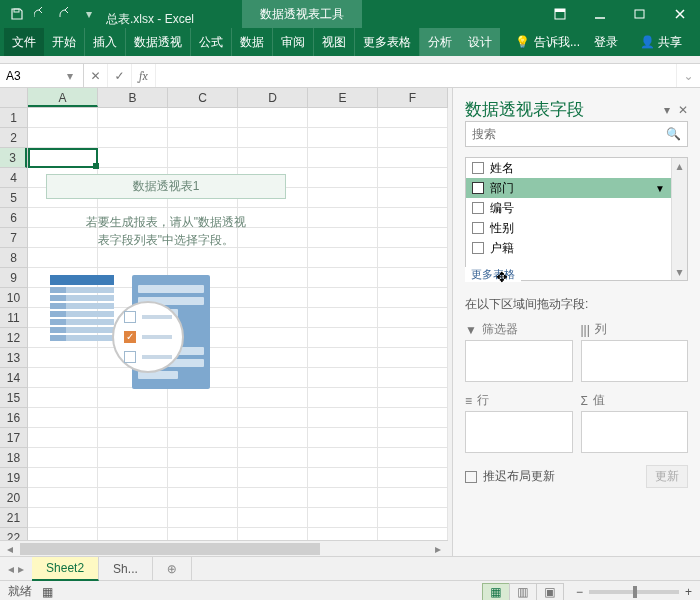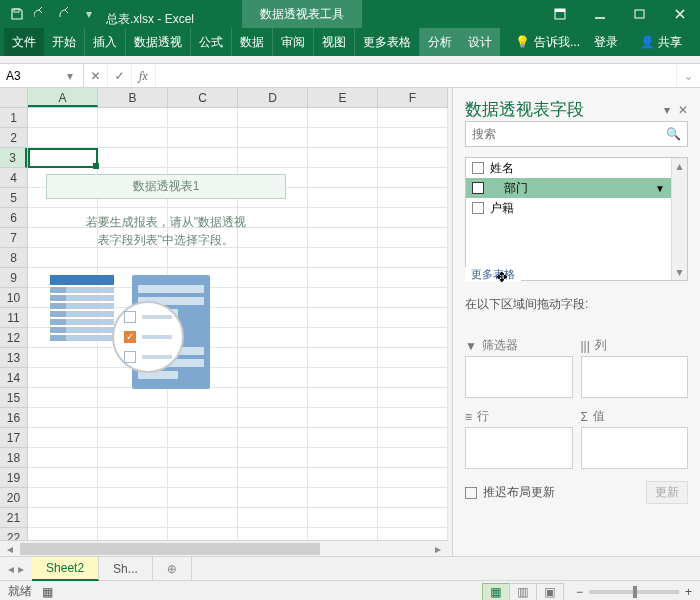--- a/index.html
+++ b/index.html
@@ -71,21 +71,21 @@
 .fields{border:1px solid #c9c9c9;background:#fff;height:124px;overflow:hidden;position:relative}
 .fld-scroll{position:absolute;right:0;top:0;bottom:0;width:16px;background:#f0f0f0;border-left:1px solid #ddd}
 .fld-scroll .up,.fld-scroll .dn{height:16px;text-align:center;color:#888;line-height:16px}
 .fld-scroll .dn{position:absolute;bottom:0;left:0;right:0}
 .field-item{display:flex;align-items:center;height:20px;padding:0 6px;gap:6px}
 .field-item.sel{background:#8fc7a9;justify-content:space-between;padding-right:22px}
 .field-item .cb{width:12px;height:12px;border:1px solid #888;background:#fff}
 .field-item.sel .cb{border-color:#333}
 .fld-dd{font-size:10px}
 .more-link{color:#366295;margin-top:0;padding:0 6px;font-size:11px}
-.drag-label{margin:14px 0 24px;color:#555}
+.drag-label{margin:14px 0 8px;color:#555}
 .drop-zones{display:grid;grid-template-columns:1fr 1fr;gap:10px 8px}
 .dz .dz-head{display:flex;align-items:center;gap:5px;color:#777;margin-bottom:2px}
 .dz .box{height:42px;background:#fff;border:1px solid #d0d0d0}
 .defer{display:flex;align-items:center;gap:6px;margin-top:12px;color:#555}
 .defer .cb{width:12px;height:12px;border:1px solid #888}
 .upd-btn{margin-left:auto;padding:2px 8px;border:1px solid #ddd;background:#f0f0f0;color:#aaa}
 .hscroll{height:16px;background:#f1f1f1;border-top:1px solid #d4d4d4;display:flex}
 .hs-track{flex:1;display:flex;align-items:center;padding:0 2px}
 .hs-btn{width:16px;text-align:center;color:#888}
 .hs-thumb{height:12px;background:#cfcfcf;width:300px;margin:0 2px}
@@ -339,25 +339,33 @@
     <div class="search">
       <input placeholder="搜索" style="">
       <span style="color:#6aa07f">🔍</span>
     </div>
     <div class="fields">
       <div class="field-item">
           <span class="cb"></span>
           <span>姓名</span>
         </div>
       <div class="field-item sel">
-          <span style="display:flex;gap:20px;align-items:center">
+          <span style="display:flex;gap:6px;align-items:center">
             <span class="cb"></span>
             <span>部门</span>
           </span>
           <span class="fld-dd">▼</span>
+        </div>
+      <div class="field-item">
+          <span class="cb"></span>
+          <span>编号</span>
+        </div>
+      <div class="field-item">
+          <span class="cb"></span>
+          <span>性别</span>
         </div>
       <div class="field-item">
           <span class="cb"></span>
           <span>户籍</span>
         </div>
       <div class="fld-scroll">
           <div class="up">▴</div>
           <div class="dn">▾</div>
         </div>
     </div>

